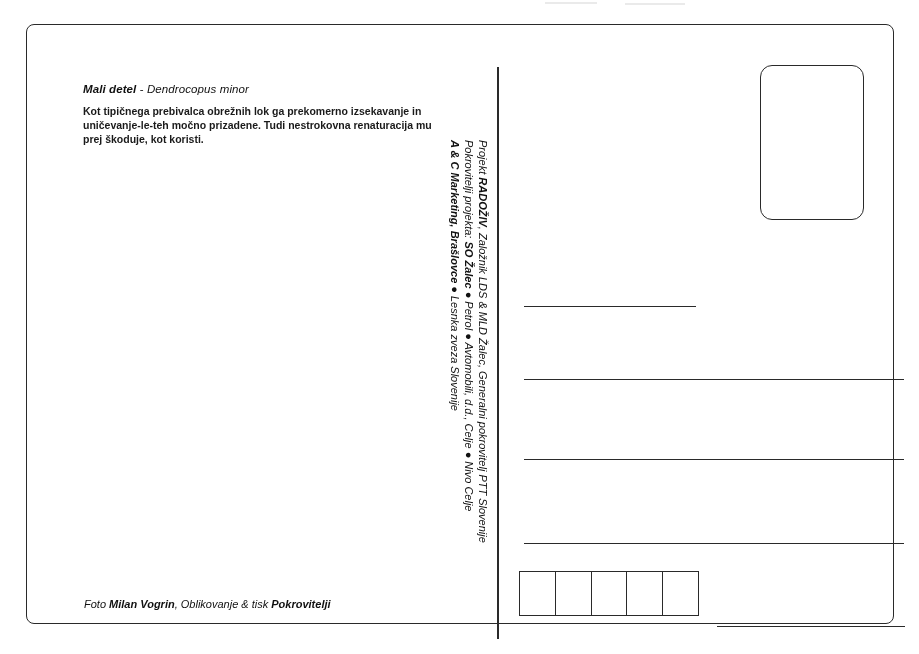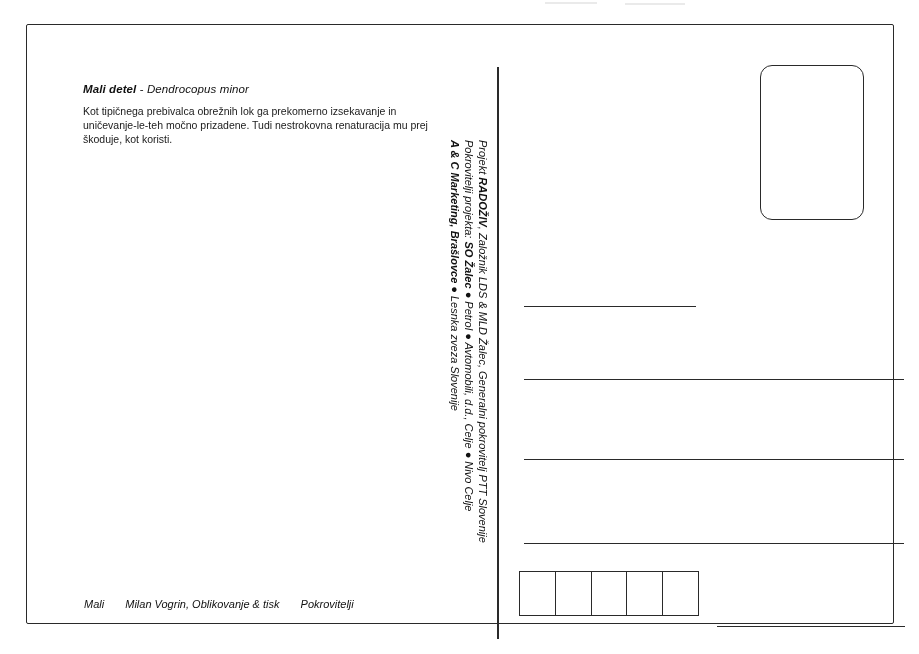--- a/index.html
+++ b/index.html
@@ -17,21 +17,21 @@
   }
 
   
   #postcard {
     position: absolute;
     left: 26px;
     top: 24px;
     width: 868px;
     height: 600px;
     border: 1.5px solid #2a2a2a;
-    border-radius: 2px;
+    border-radius: 8px;
     box-sizing: border-box;
     background: #ffffff;
   }
 
   
   #divider {
     position: absolute;
     left: 470px;
     top: 42px;
     width: 1.5px;
@@ -62,32 +62,33 @@
   }
   #species-latin {
     font-style: italic;
     font-weight: normal;
   }
   #description {
     font-size: 10.5px;
     line-height: 1.35;
     width: 360px;
     color: #1a1a1a;
+    font-weight: bold;
   }
 
   
   #credits {
     position: absolute;
     left: 57px;
     top: 573px;
     font-size: 11px;
     white-space: nowrap;
     font-style: italic;
   }
-  #credits .b { font-weight: normal; margin-left: 18px; }
+  #credits .b { font-weight: bold; }
 
   
   #sponsor-block {
     position: absolute;
     left: 0px;
     top: 0px;
     width: 480px;
     height: 40px;
     transform-origin: left top;
     
@@ -164,21 +165,21 @@
   <div id="divider"></div>
 
   <div id="message-block">
     <div id="species-line">
       <span id="species-name">Mali detel</span><span id="species-sep"> - </span><span id="species-latin">Dendrocopus minor</span>
     </div>
     <div id="description">Kot tipičnega prebivalca obrežnih lok ga prekomerno izsekavanje in uničevanje-le-teh močno prizadene. Tudi nestrokovna renaturacija mu prej škoduje, kot koristi.</div>
   </div>
 
   <div id="credits">
-    <span>Mali </span><span class="b">Milan Vogrin</span><span>, Oblikovanje &amp; tisk </span><span class="b">Pokrovitelji</span>
+    <span>Foto </span><span class="b">Milan Vogrin</span><span>, Oblikovanje &amp; tisk </span><span class="b">Pokrovitelji</span>
   </div>
 
   <div id="sponsor-block">
     <div class="line">
       <span>Projekt </span><span class="bold">RADOŽIV</span><span>, Založnik LDS &amp; MLD Žalec, Generalni pokrovitelj PTT Slovenije</span>
     </div>
     <div class="line">
       <span>Pokrovitelji projekta: </span><span class="bold">SO Žalec</span><span> ● Petrol ● Avtomobili, d.d., Celje ● Nivo Celje</span>
     </div>
     <div class="line">

